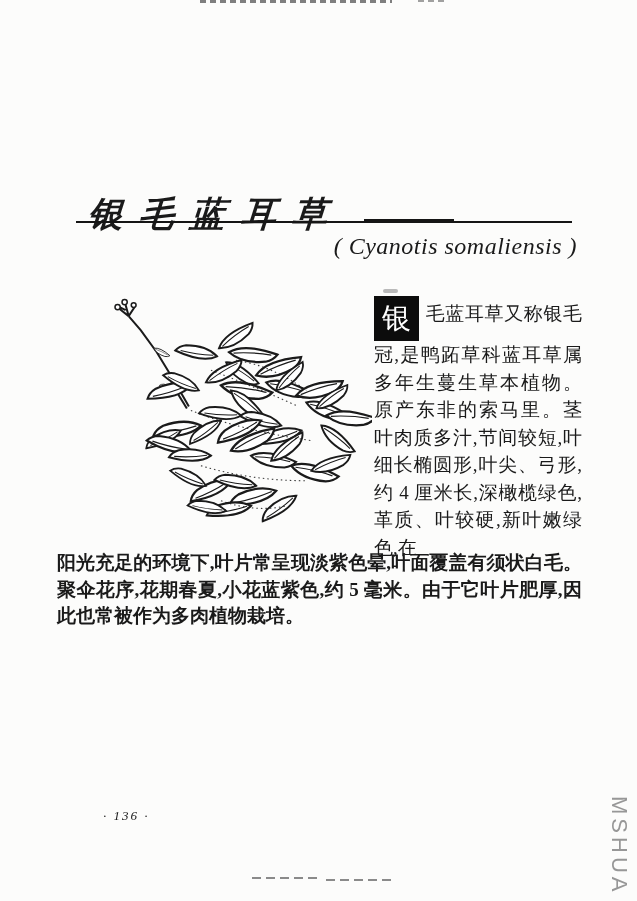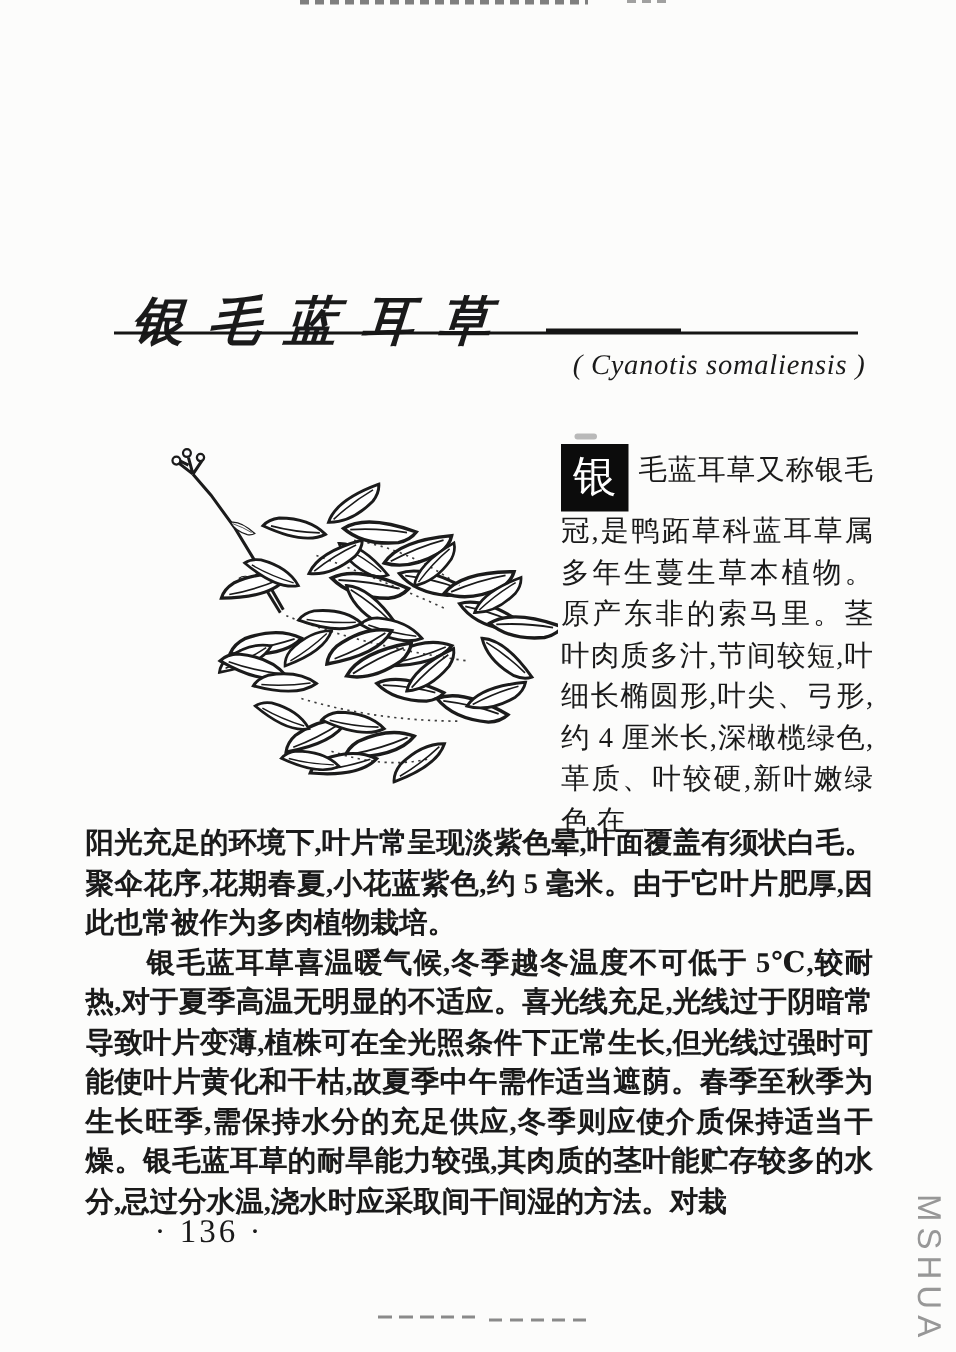--- a/index.html
+++ b/index.html
@@ -19,21 +19,21 @@
   .title{
     position:absolute;left:88px;top:168px;
     font-size:35px;font-weight:bold;font-style:italic;
     letter-spacing:16px;white-space:nowrap;
     transform:skewX(-4deg);
   }
   .rule{position:absolute;left:76px;top:221px;width:496px;height:2px;background:#151515;}
   .rule:after{content:"";position:absolute;left:58%;top:-2px;width:90px;height:3px;background:#151515;}
   .latin{
     position:absolute;right:60px;top:233px;
-    font-size:19px;font-style:italic;letter-spacing:.5px;
+    font-size:24px;font-style:italic;letter-spacing:.5px;
   }
 
   
   .figure{position:absolute;left:70px;top:290px;width:302px;height:256px;}
   .figure svg{width:100%;height:100%;}
   .ink{stroke:#1b1b1b;fill:#ffffff;stroke-width:1.5;}
   .vein{stroke:#1b1b1b;fill:none;stroke-width:.8;}
   .stem{stroke:#1b1b1b;fill:none;stroke-width:2;}
   .stipple{stroke:#1b1b1b;fill:none;stroke-width:1.1;stroke-dasharray:1.5 3;opacity:.85;}
 
@@ -52,21 +52,21 @@
   
   .body-text{
     position:absolute;left:57px;top:550px;width:525px;
     font-size:19px;line-height:26.5px;text-align:justify;text-justify:inter-character;
   }
   .body-text p{margin:0;font-weight:bold;}
   .body-text p.indent{text-indent:2.15em;}
 
   .page-number{
     position:absolute;left:103px;top:808px;
-    font-size:22px;letter-spacing:2px;
+    font-size:13px;letter-spacing:2px;font-style:italic;
   }
 
   .watermark{
     position:absolute;right:5px;bottom:6px;
     writing-mode:vertical-lr;
     font-family:"Liberation Sans","DejaVu Sans",sans-serif;
     font-size:22px;letter-spacing:4px;color:#979797;
   }
 </style>
 </head>
@@ -149,20 +149,19 @@
       <path class="stipple" d="M165 70 Q200 75 235 100"></path>
     </svg>
   </div>
 
   <div class="lead-col">
     <span class="dropcap">银</span><span>毛蓝耳草又称银毛冠,是鸭跖草科蓝耳草属多年生蔓生草本植物。原产东非的索马里。茎叶肉质多汁,节间较短,叶细长椭圆形,叶尖、弓形,约 4 厘米长,深橄榄绿色,革质、叶较硬,新叶嫩绿色,在</span>
   </div>
 
   <div class="body-text">
     <p>阳光充足的环境下,叶片常呈现淡紫色晕,叶面覆盖有须状白毛。聚伞花序,花期春夏,小花蓝紫色,约 5 毫米。由于它叶片肥厚,因此也常被作为多肉植物栽培。</p>
-    <p class="indent">银毛蓝耳草喜温暖气候,冬季越冬温度不可低于 5℃,较耐热,对于夏季高温无明显的不适应。喜光线充足,光线过于阴暗常导致叶片变薄,植株可在全光照条件下正常生长,但光线过强时可能使叶片黄化和干枯,故夏季中午需作适当遮荫。春季至秋季为生长旺季,需保持水分的充足供应,冬季则应使介质保持适当干燥。银毛蓝耳草的耐旱能力较强,其肉质的茎叶能贮存较多的水分,忌过分水温,浇水时应采取间干间湿的方法。对栽</p>
   </div>
 
   <div class="page-number">· 136 ·</div>
 
   <div class="watermark">MSHUA</div>
 
 </div>
 
 </body></html>

